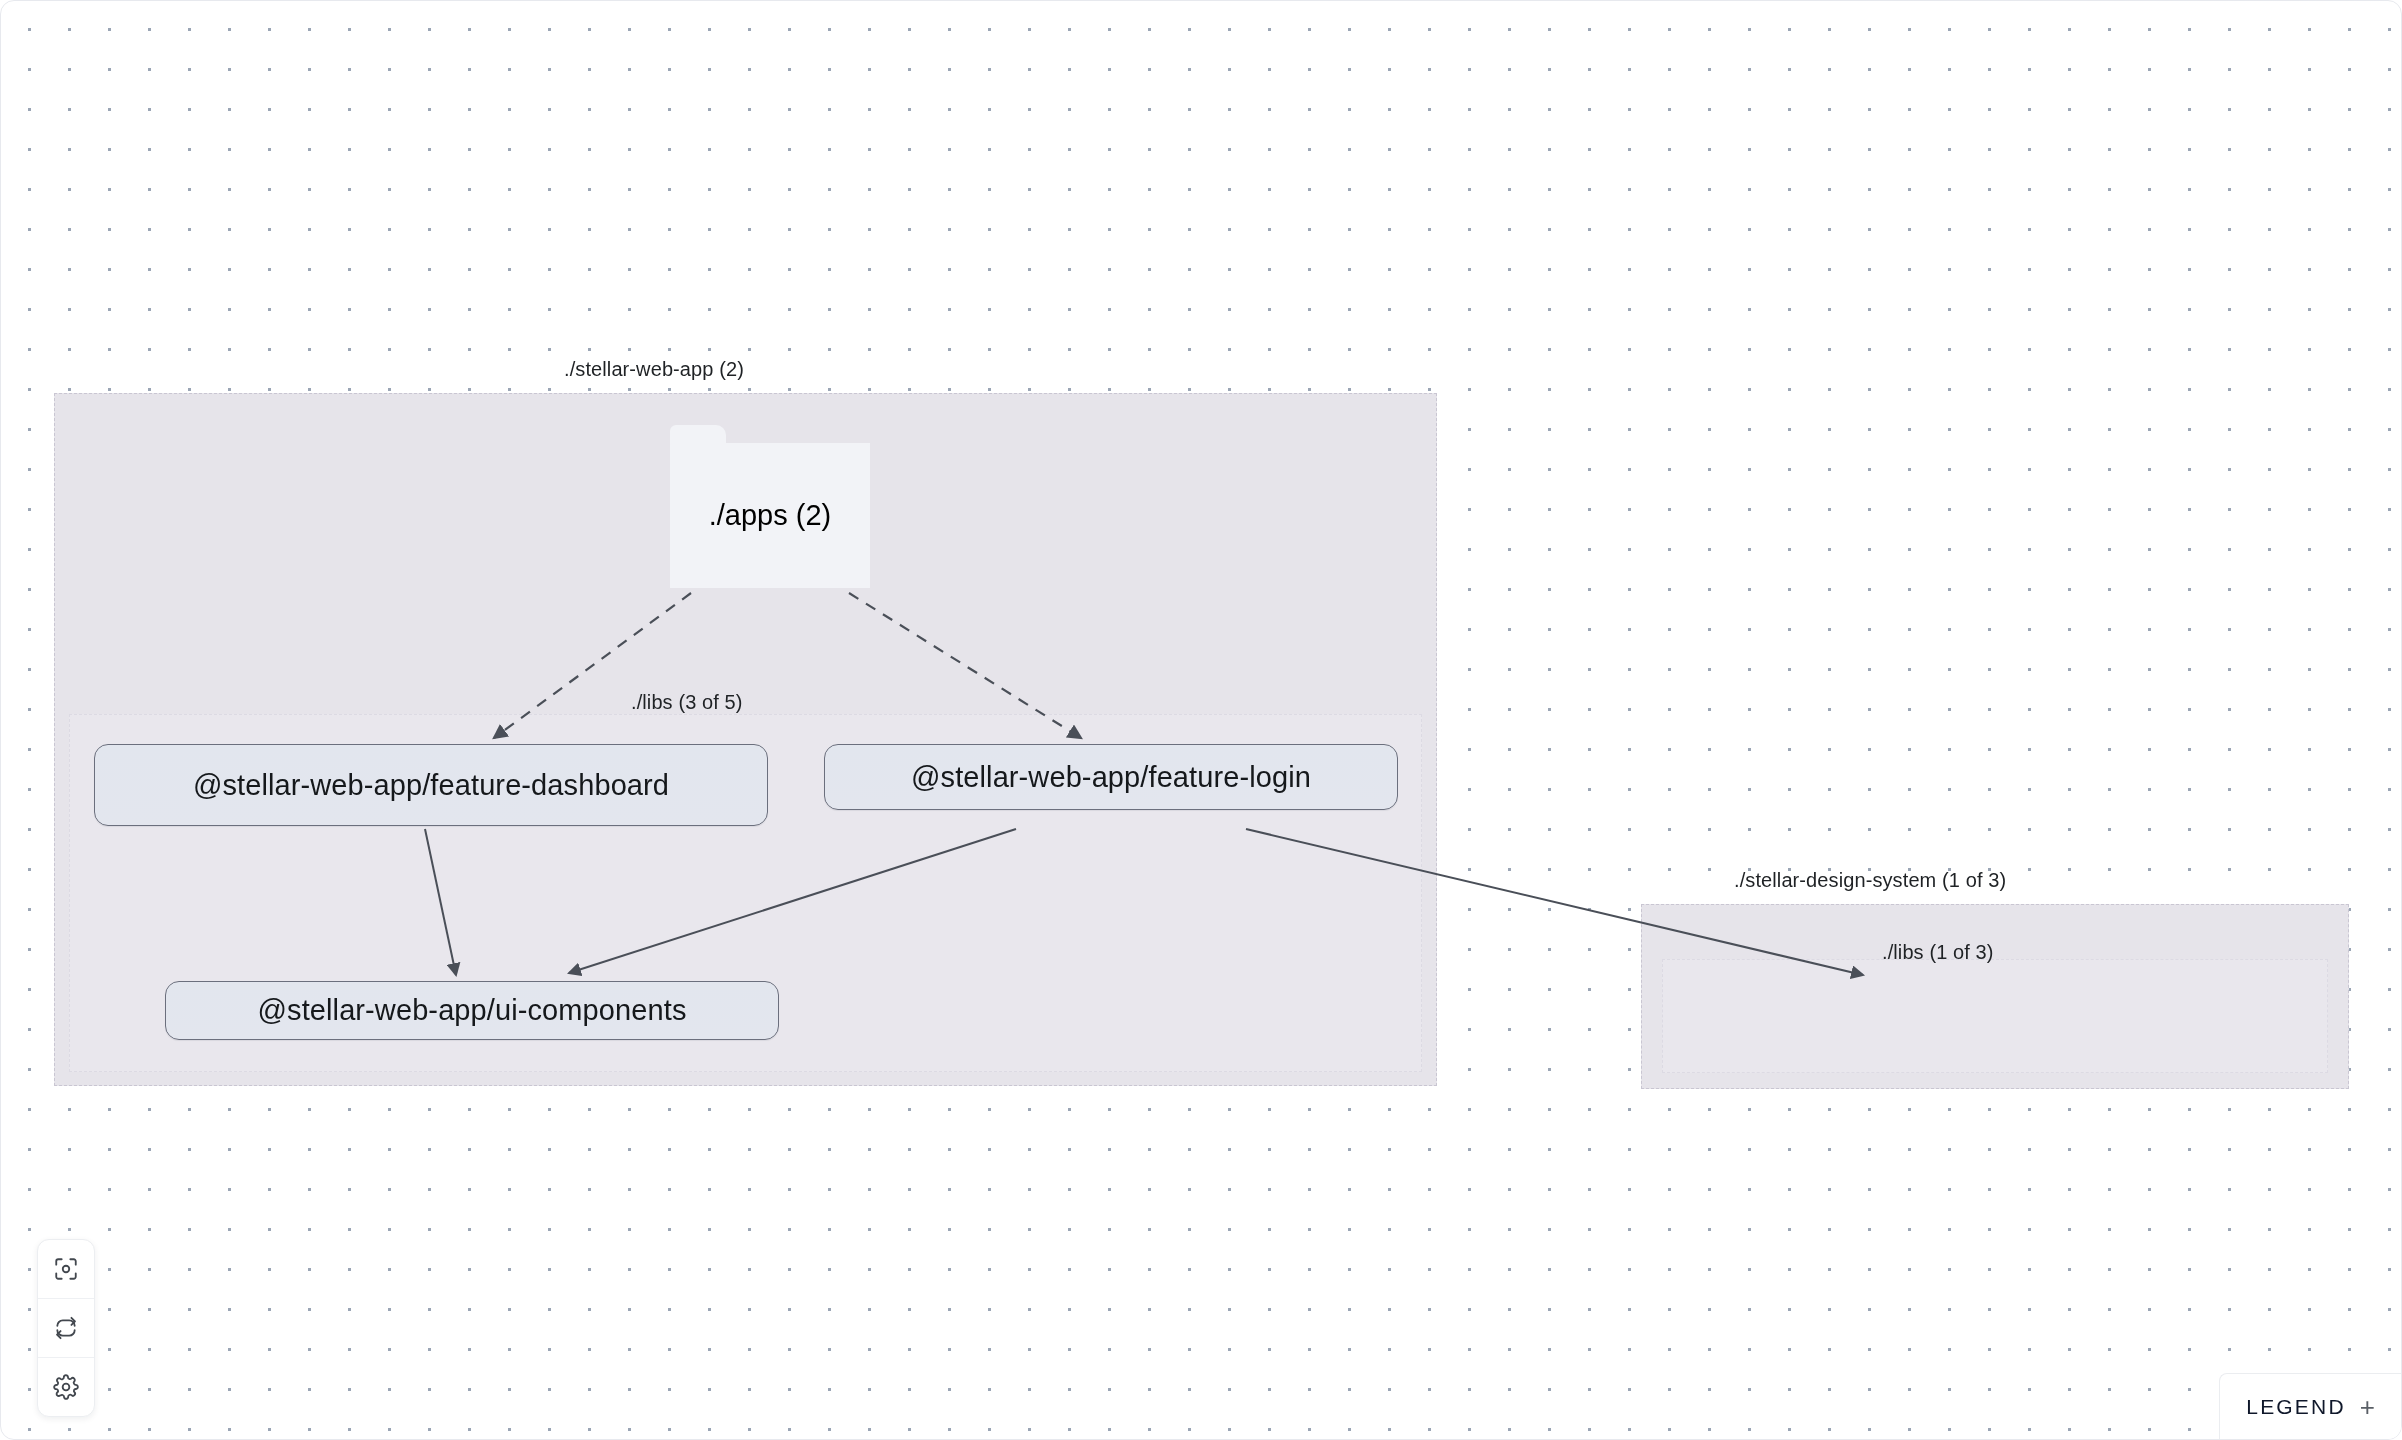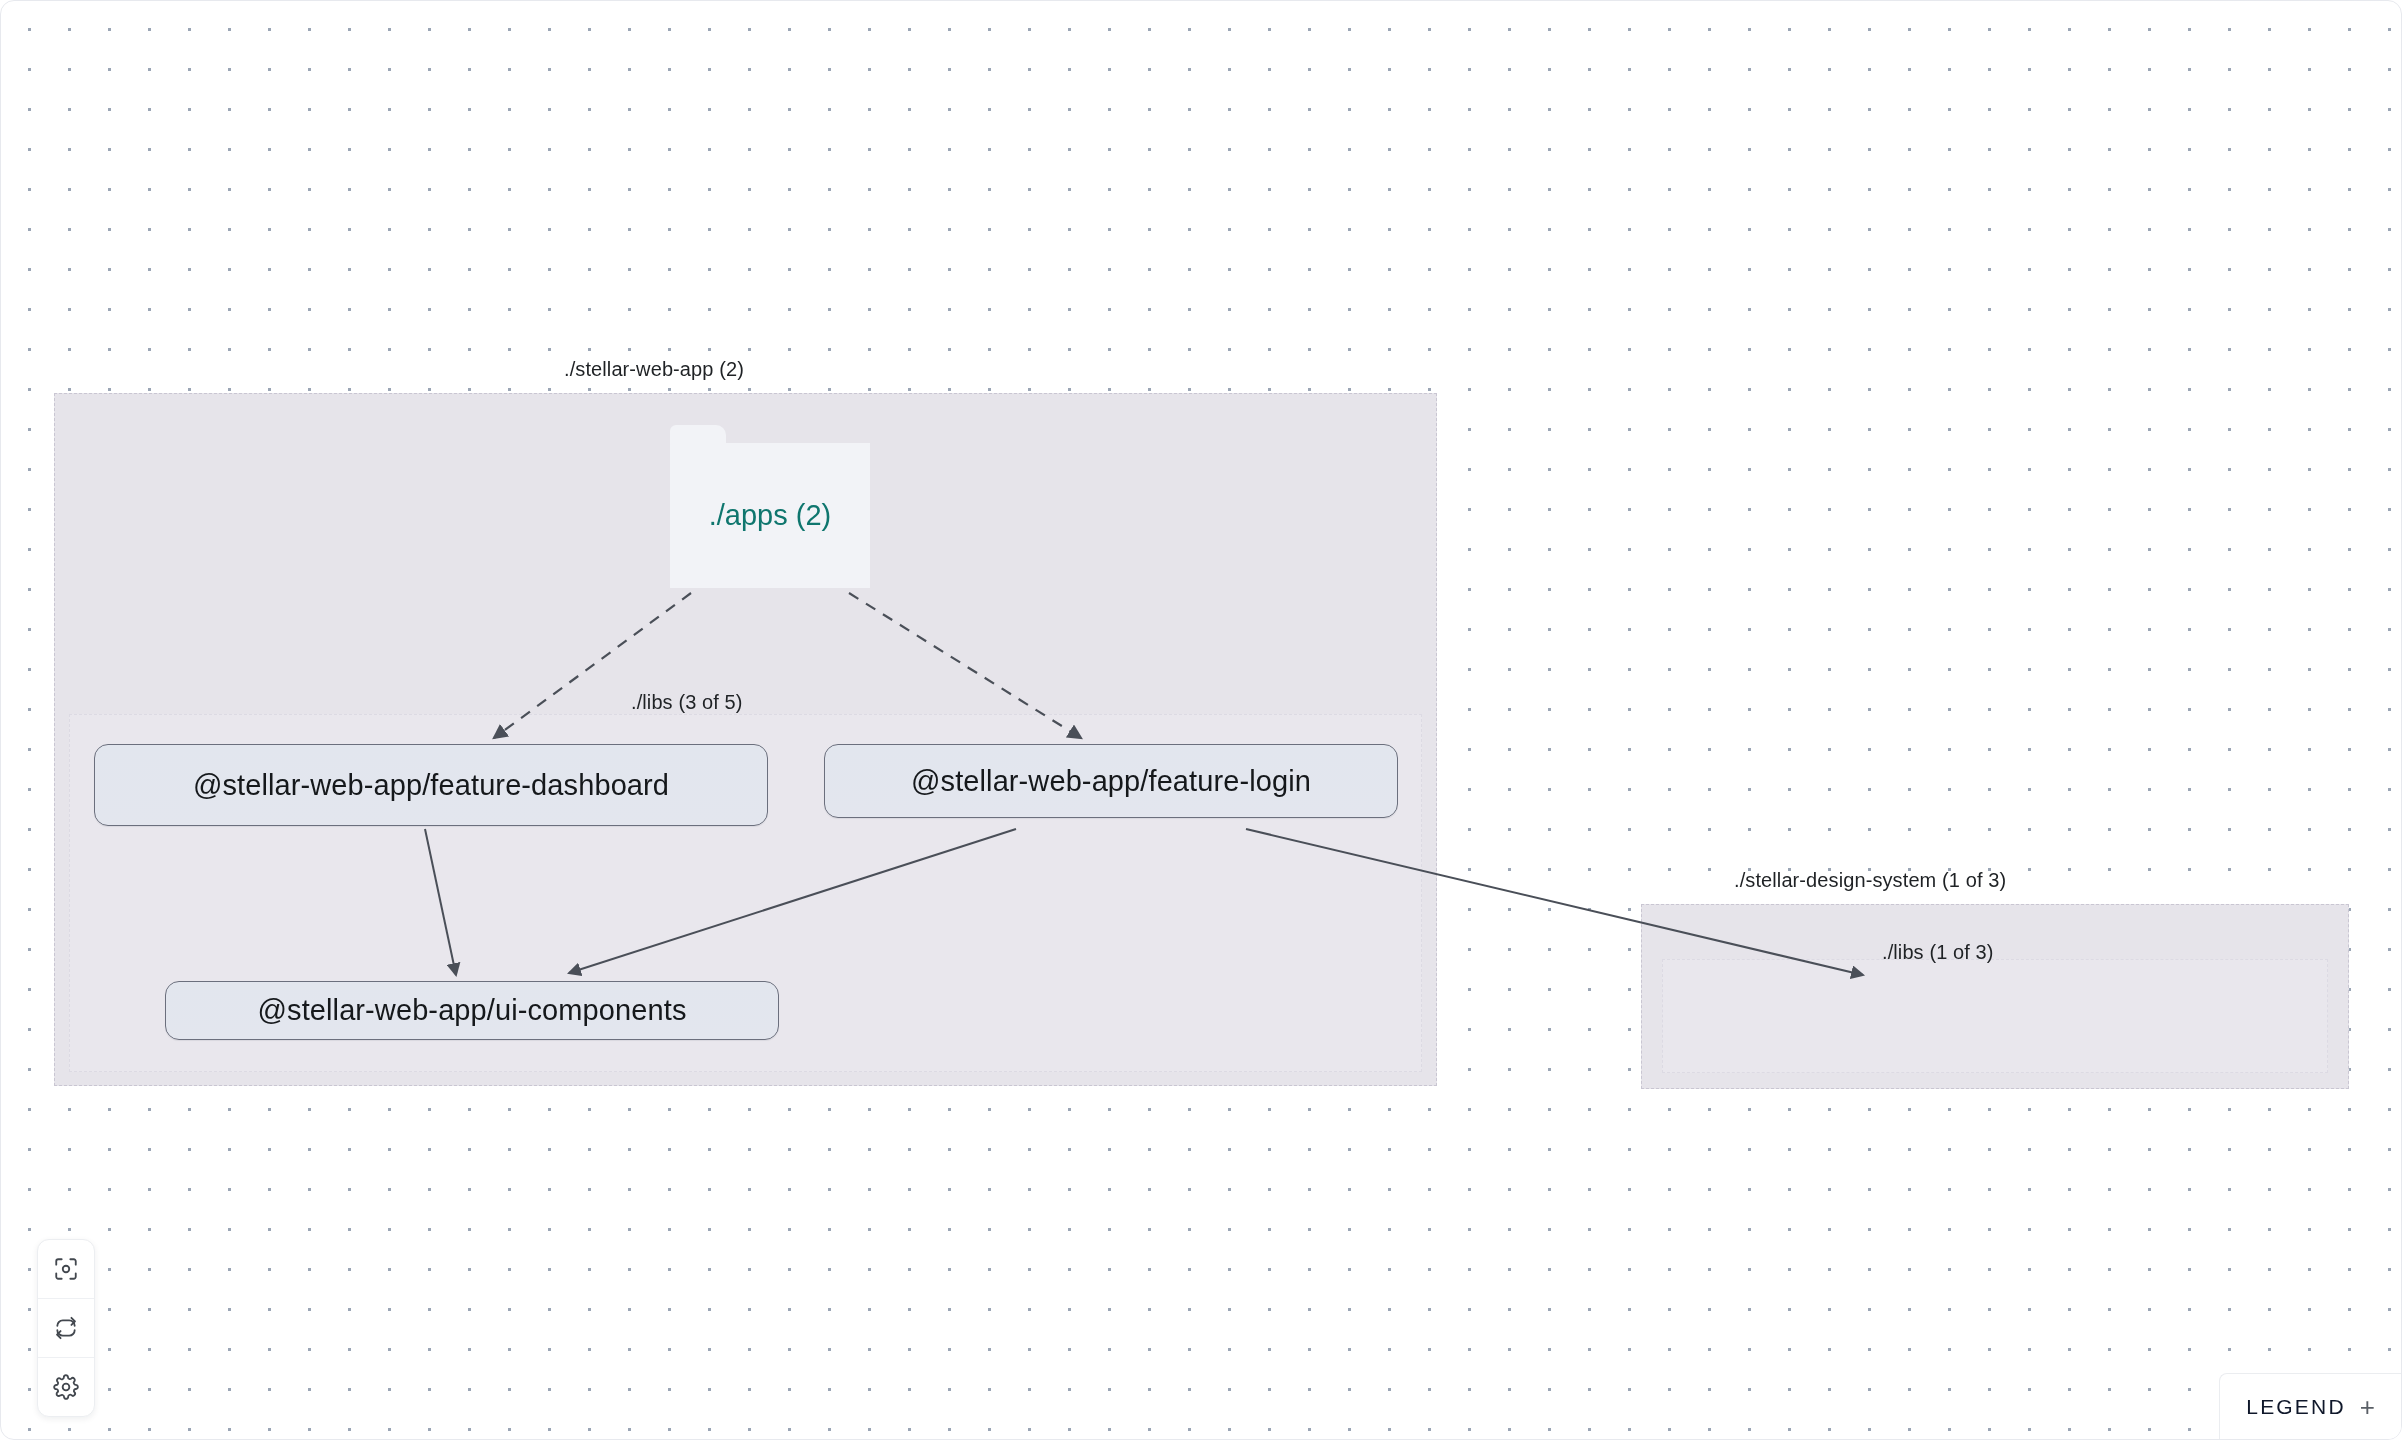--- a/index.html
+++ b/index.html
@@ -65,21 +65,21 @@
     position: absolute;
     inset: 0;
     background: #f2f3f7;
     border-radius: 2px 7px 3px 3px;
     display: flex;
     align-items: center;
     justify-content: center;
   }
   .folder .label {
     font-size: 29px;
-    color: #0f766e;
+    color: #000000;
     white-space: nowrap;
   }
 
   
   .node {
     position: absolute;
     box-sizing: border-box;
     background: linear-gradient(180deg, #e2e6ee 0%, #e3e6ee 100%);
     border: 1.6px solid #6b6f7d;
     border-radius: 14px;
@@ -199,21 +199,21 @@
   <div class="folder" id="n-apps" style="left: 669px; top: 442px; width: 200px; height: 145px;">
     <div class="tab"></div>
     <div class="body">
       <span class="label">./apps (2)</span>
     </div>
   </div>
 
   <div class="node" id="n-0" style="left: 93px; top: 743px; width: 674px; height: 82px;">
     <span>@stellar-web-app/feature-dashboard</span>
   </div>
-  <div class="node" id="n-1" style="left: 823px; top: 743px; width: 574px; height: 74px;">
+  <div class="node" id="n-1" style="left: 823px; top: 743px; width: 574px; height: 66px;">
     <span>@stellar-web-app/feature-login</span>
   </div>
   <div class="node" id="n-2" style="left: 164px; top: 980px; width: 614px; height: 59px;">
     <span>@stellar-web-app/ui-components</span>
   </div>
 
   <div id="controls">
     <div class="ctl">
       <span>
         <svg width="26" height="26" viewBox="0 0 24 24" fill="none" stroke="#43484f" stroke-width="1.7" stroke-linecap="round" stroke-linejoin="round">

